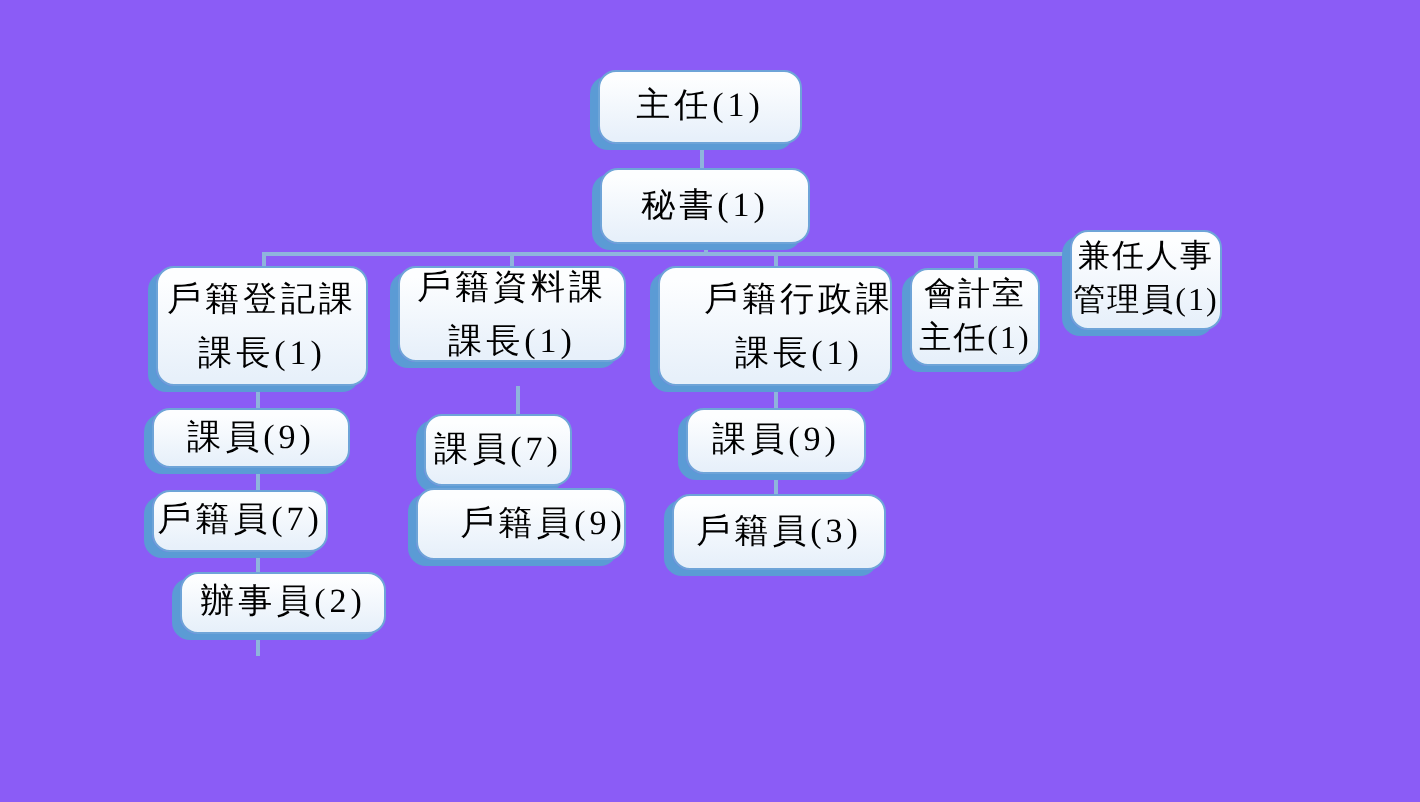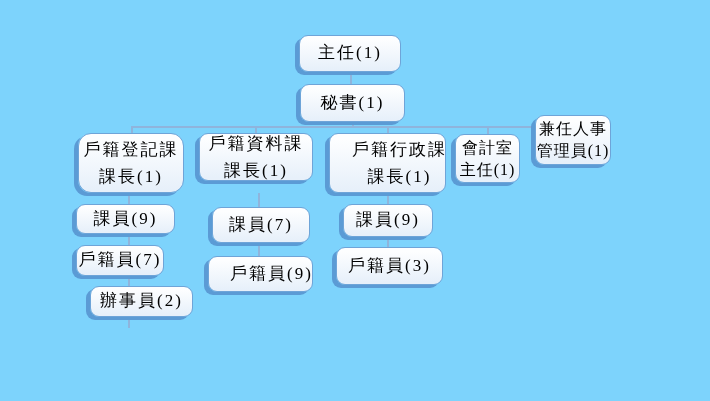--- a/index.html
+++ b/index.html
@@ -7,21 +7,21 @@
     --accent:#5b9bd5;
     --fill-top:#fdfeff;
     --fill-bottom:#e7f0fa;
     --line:#8fb4dc;
     --text:#000000;
   }
   html,body{margin:0;padding:0;background:#ffffff;}
   .canvas{
     position:relative;
     width:710px;height:401px;
-    background:#7dd3fc;
+    background:#8b5cf6;
     overflow:hidden;
     font-family:"Liberation Serif","DejaVu Serif",serif;
   }
   .node{
     position:absolute;
     box-sizing:border-box;
     background:linear-gradient(180deg,var(--fill-top) 10%,var(--fill-bottom) 95%);
     border:1.8px solid var(--border);
     border-radius:9px;
     box-shadow:-4px 3px 0 0 var(--accent);
@@ -71,21 +71,21 @@
   <div class="conn v" style="left:387px;top:237px;height:10px;"></div>
 
   <div class="node" style="left:299px;top:35px;width:102px;height:37px;">
     <span class="lbl">主任(1)</span>
   </div>
 
   <div class="node" style="left:300px;top:84px;width:105px;height:38px;">
     <span class="lbl">秘書(1)</span>
   </div>
 
-  <div class="node twoline" style="left:78px;top:133px;width:106px;height:60px;border-radius:13px;">
+  <div class="node twoline" style="left:78px;top:133px;width:106px;height:60px;">
     <span class="lbl">戶籍登記課</span>
     <span class="lbl">課長(1)</span>
   </div>
 
   <div class="node twoline" style="left:199px;top:133px;width:114px;height:48px;">
     <span class="lbl">戶籍資料課</span>
     <span class="lbl">課長(1)</span>
   </div>
 
   <div class="node twoline" style="left:329px;top:133px;width:117px;height:60px;padding-left:24px;">
@@ -106,24 +106,24 @@
   <div class="node" style="left:76px;top:204px;width:99px;height:30px;">
     <span class="lbl">課員(9)</span>
   </div>
   <div class="node" style="left:76px;top:245px;width:88px;height:31px;">
     <span class="lbl">戶籍員(7)</span>
   </div>
   <div class="node" style="left:75px;top:286px;width:103px;height:31px;margin-left:15px;">
     <span class="lbl">辦事員(2)</span>
   </div>
 
-  <div class="node" style="left:212px;top:207px;width:98px;height:36px;">
+  <div class="node" style="left:212px;top:207px;width:74px;height:36px;">
     <span class="lbl">課員(7)</span>
   </div>
-  <div class="node" style="left:208px;top:256px;width:105px;height:36px;padding-left:22px;">
+  <div class="node" style="left:208px;top:244px;width:105px;height:36px;padding-left:22px;">
     <span class="lbl">戶籍員(9)</span>
   </div>
 
   <div class="node" style="left:343px;top:204px;width:90px;height:33px;">
     <span class="lbl">課員(9)</span>
   </div>
   <div class="node" style="left:336px;top:247px;width:107px;height:38px;">
     <span class="lbl">戶籍員(3)</span>
   </div>
 

